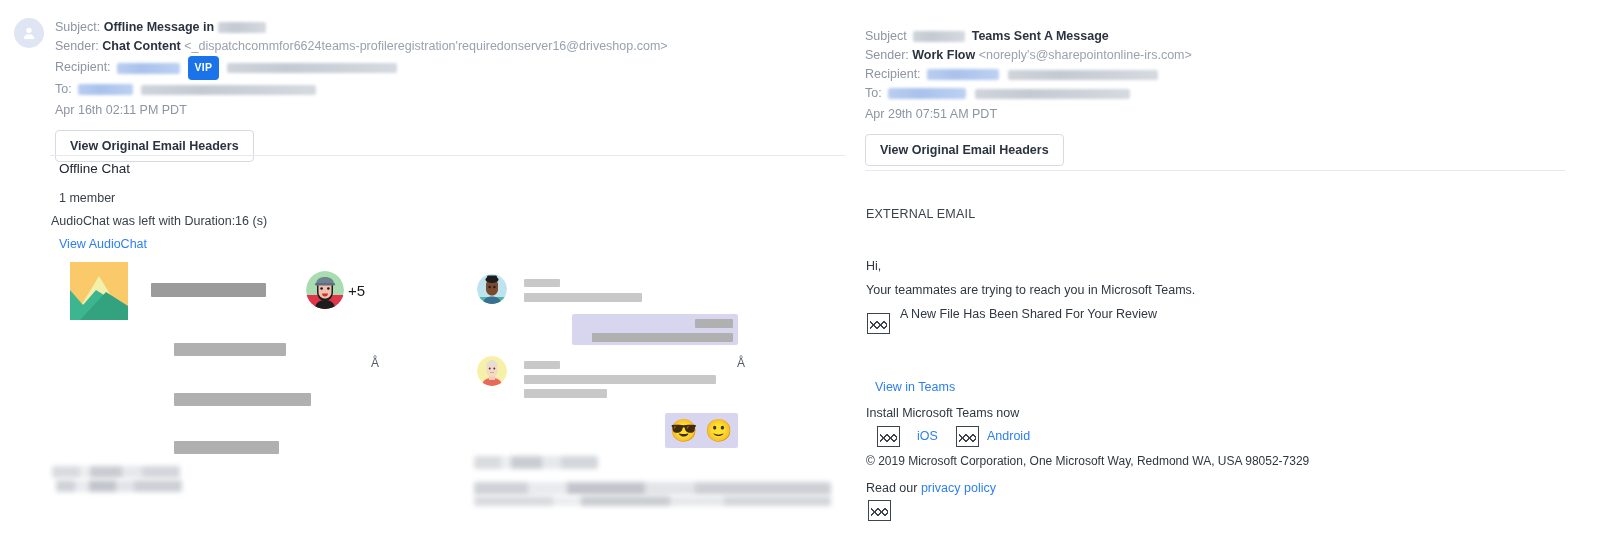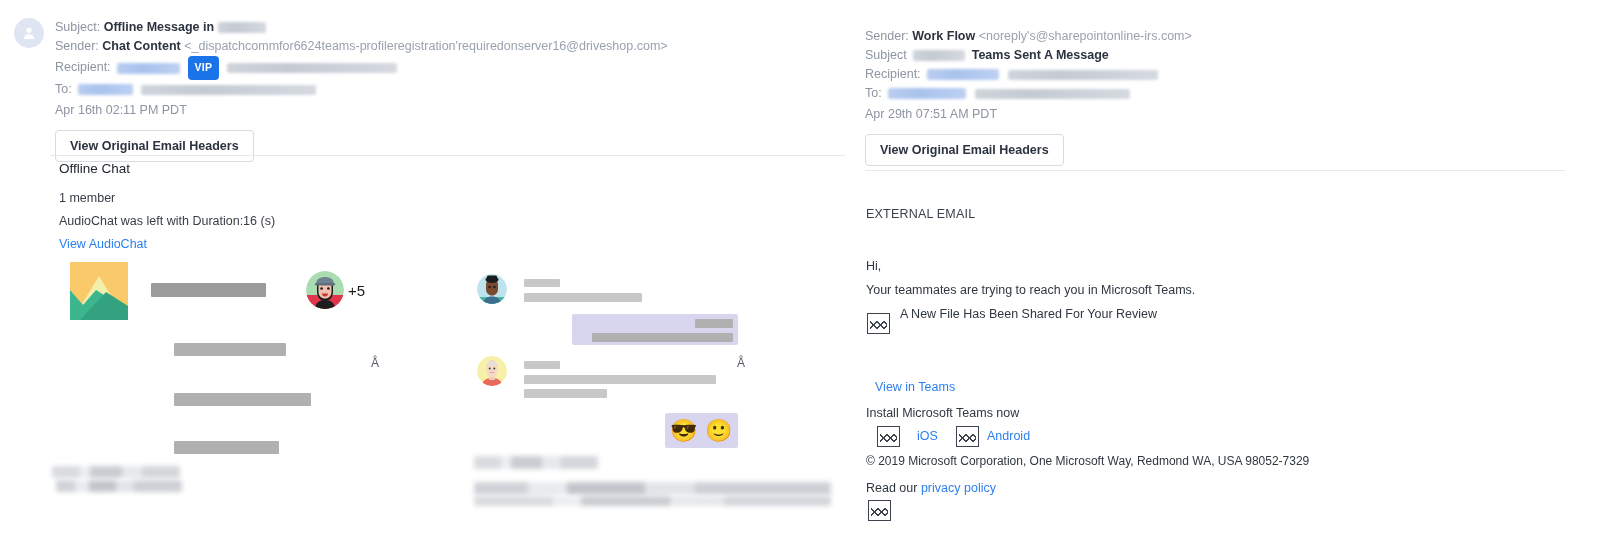--- a/index.html
+++ b/index.html
@@ -137,21 +137,21 @@
         <button class="btn-headers">View Original Email Headers</button>
       </div>
     </div>
 
     <hr id="left-divider" class="hrule">
 
     <div style="position:absolute;left:59px;top:161px;" class="chat-title">Offline Chat</div>
 
     <div style="position:absolute;left:59px;top:191px;" class="chat-sub">1 member</div>
 
-    <div style="position:absolute;left:59px;top:214px;" class="chat-sub">AudioChat was left with Duration:16 (s)</div>
+    <div style="position:absolute;left:51px;top:214px;" class="chat-sub">AudioChat was left with Duration:16 (s)</div>
 
     <a style="position:absolute;left:59px;top:237px;" class="link">View AudioChat</a>
 
     <div style="position:absolute;left:70px;top:262px;">
       <svg class="ph-img" viewBox="0 0 58 58" aria-hidden="true">
         <rect width="58" height="58" fill="#fac96a"></rect>
         <polygon points="29,14 46,42 12,42" fill="#f3f0ac"></polygon>
         <polygon points="0,28 26,58 0,58" fill="#3cb68f"></polygon>
         <polygon points="0,58 26,28 58,48 58,58" fill="#3cb68f"></polygon>
         <polygon points="58,44 36,30 10,58 58,58" fill="#33a37f"></polygon>
@@ -230,32 +230,32 @@
 
     <div class="blurtext r1" style="position:absolute;left:474px;top:456px;width:124px;height:13px;"></div>
     <div class="blurtext r2" style="position:absolute;left:474px;top:482px;width:357px;height:13px;"></div>
     <div class="blurtext r1" style="position:absolute;left:474px;top:496px;width:357px;height:10px;"></div>
   </div>
 
   <div id="right-pane">
 
     <div id="right-header">
       <div class="hdr-line">
+        <span class="lbl">Subject</span>
+        <span class="redact grey" style="width:52px;height:11px;margin:0 3px;"></span>
+        <span class="strong">Teams Sent A Message</span>
+      </div>
+
+      <div class="hdr-line">
         <span class="lbl">Sender:</span>
         <span class="strong">Work Flow</span>
         <span class="addr">&lt;noreply's@sharepointonline-irs.com&gt;</span>
       </div>
 
       <div class="hdr-line">
-        <span class="lbl">Subject</span>
-        <span class="redact grey" style="width:52px;height:11px;margin:0 3px;"></span>
-        <span class="strong">Teams Sent A Message</span>
-      </div>
-
-      <div class="hdr-line">
         <span class="lbl">Recipient:</span>
         <span class="redact blue" style="width:72px;height:11px;margin-left:3px;"></span>
         <span class="redact grey" style="width:150px;height:10px;margin-left:5px;"></span>
       </div>
 
       <div class="hdr-line">
         <span class="lbl">To:</span>
         <span class="redact blue" style="width:78px;height:11px;margin-left:3px;"></span>
         <span class="redact grey" style="width:155px;height:10px;margin-left:5px;"></span>
       </div>

